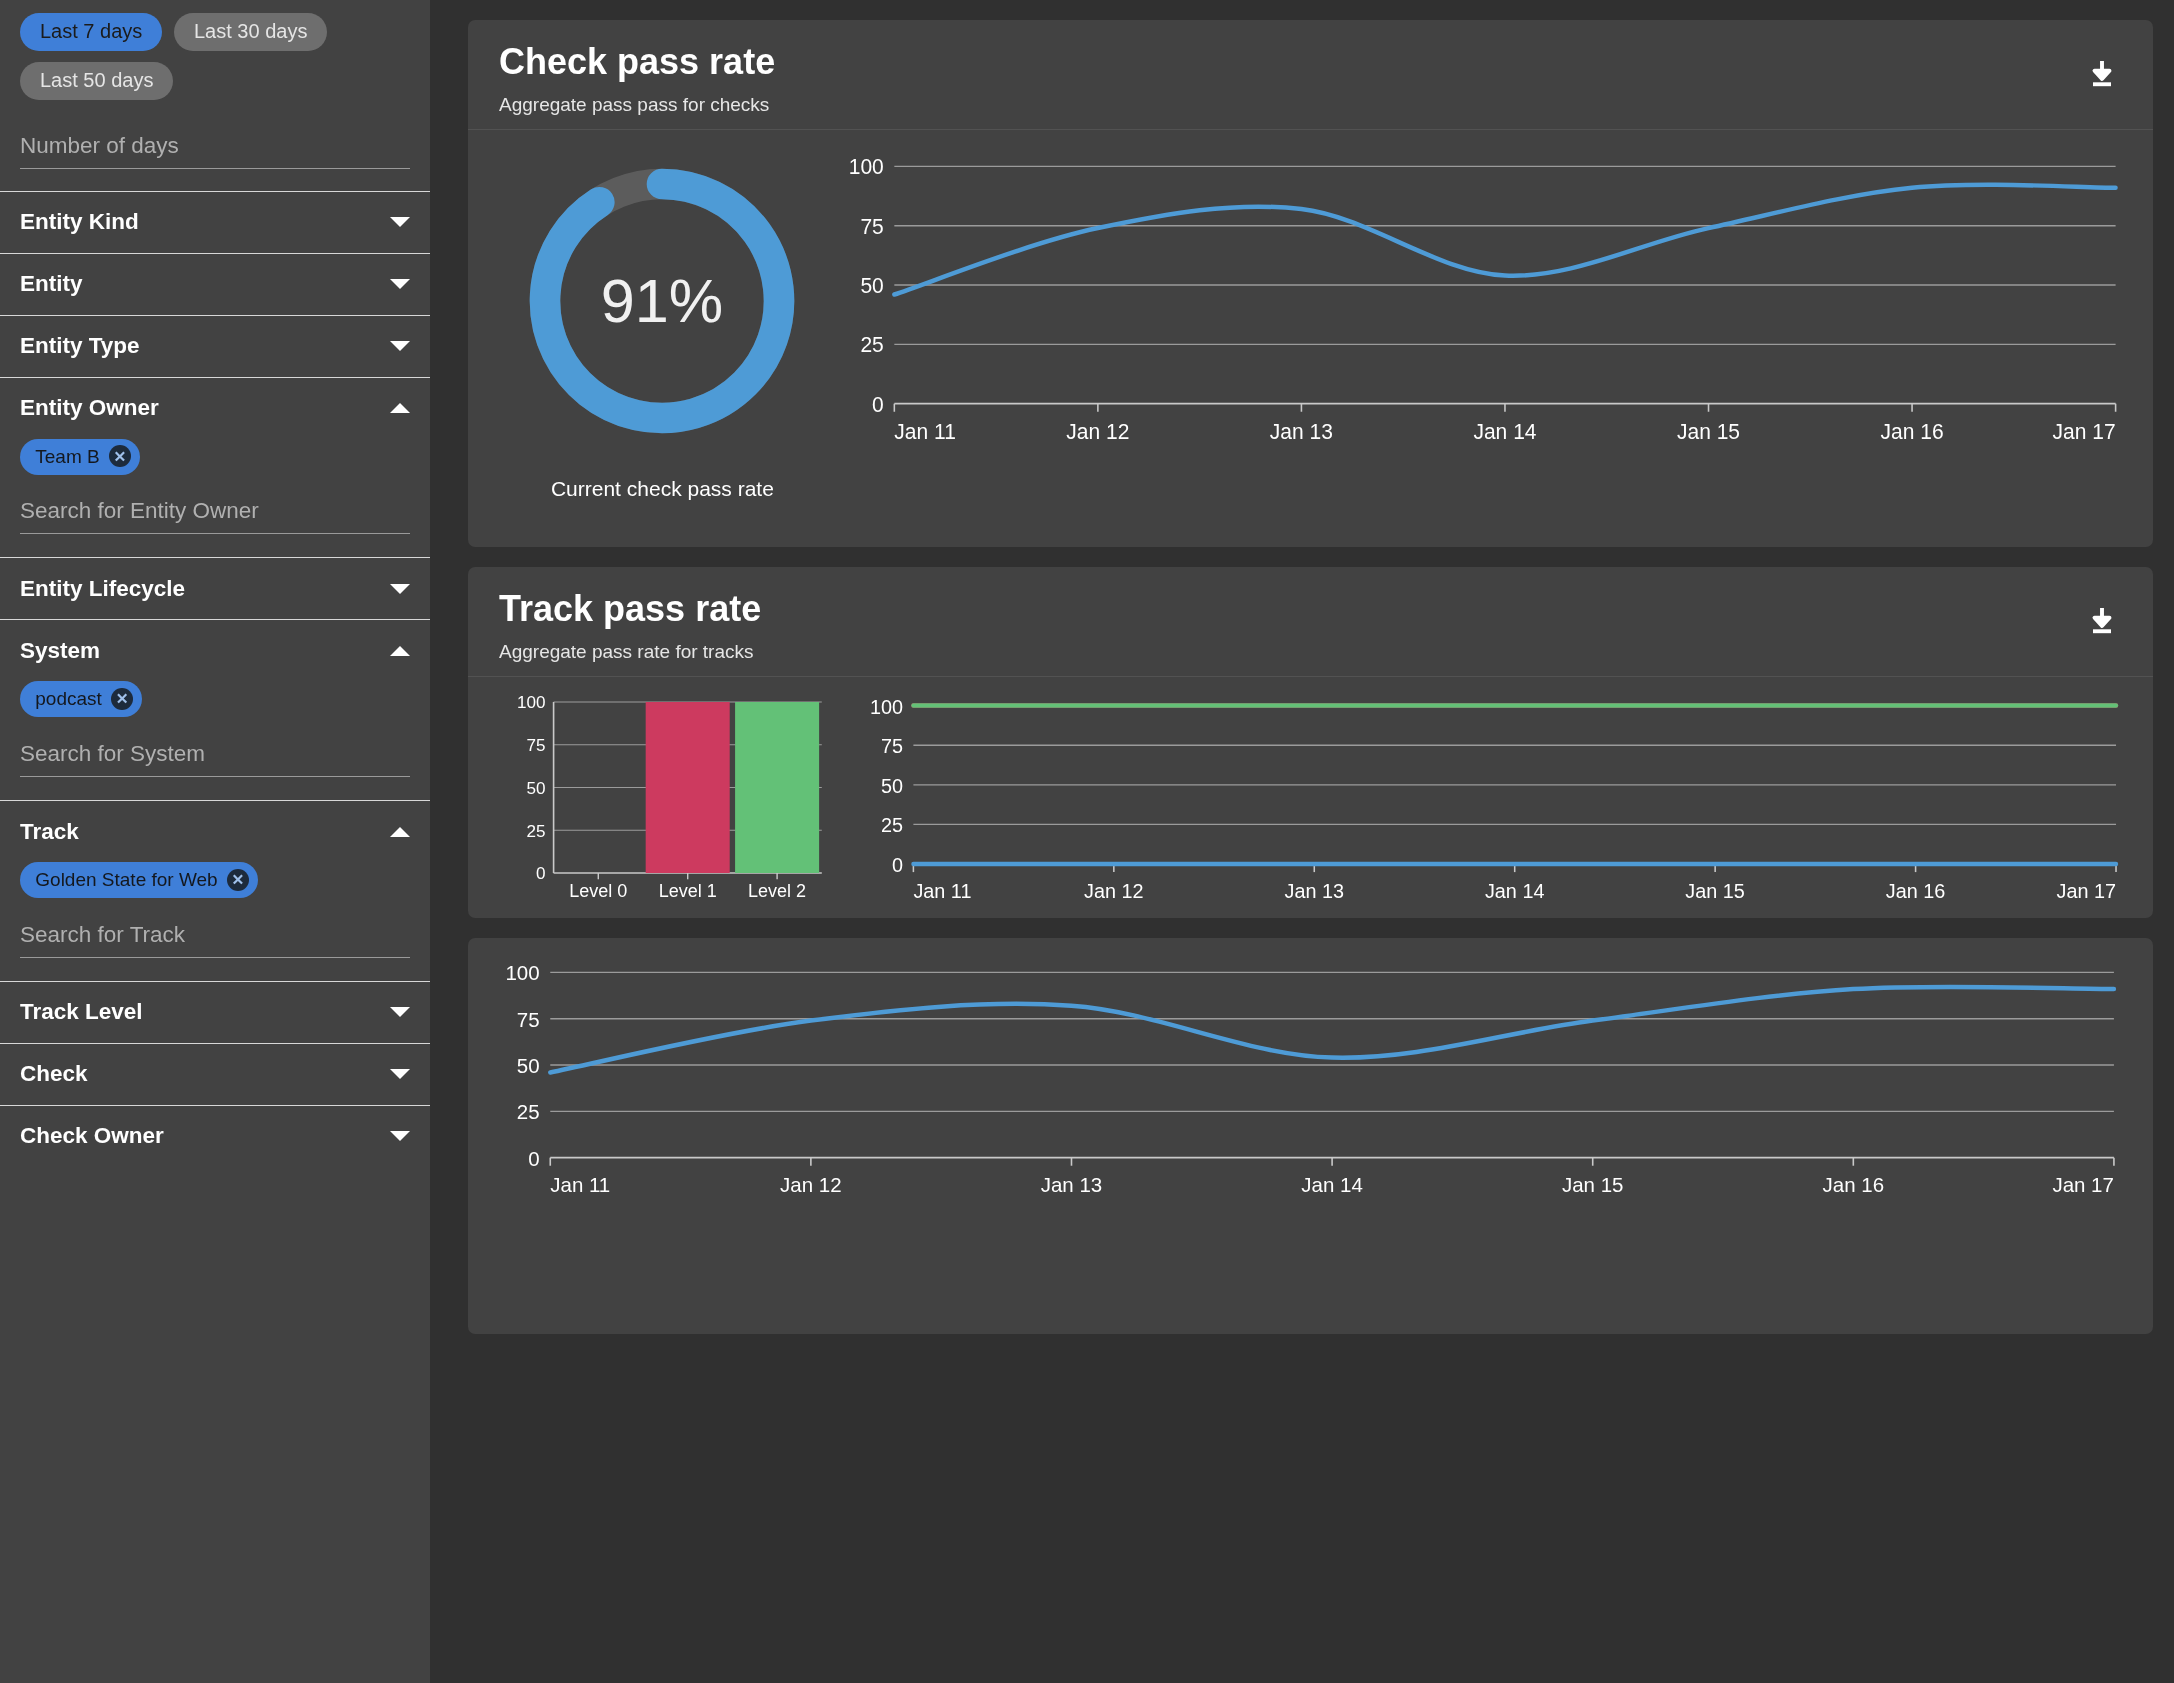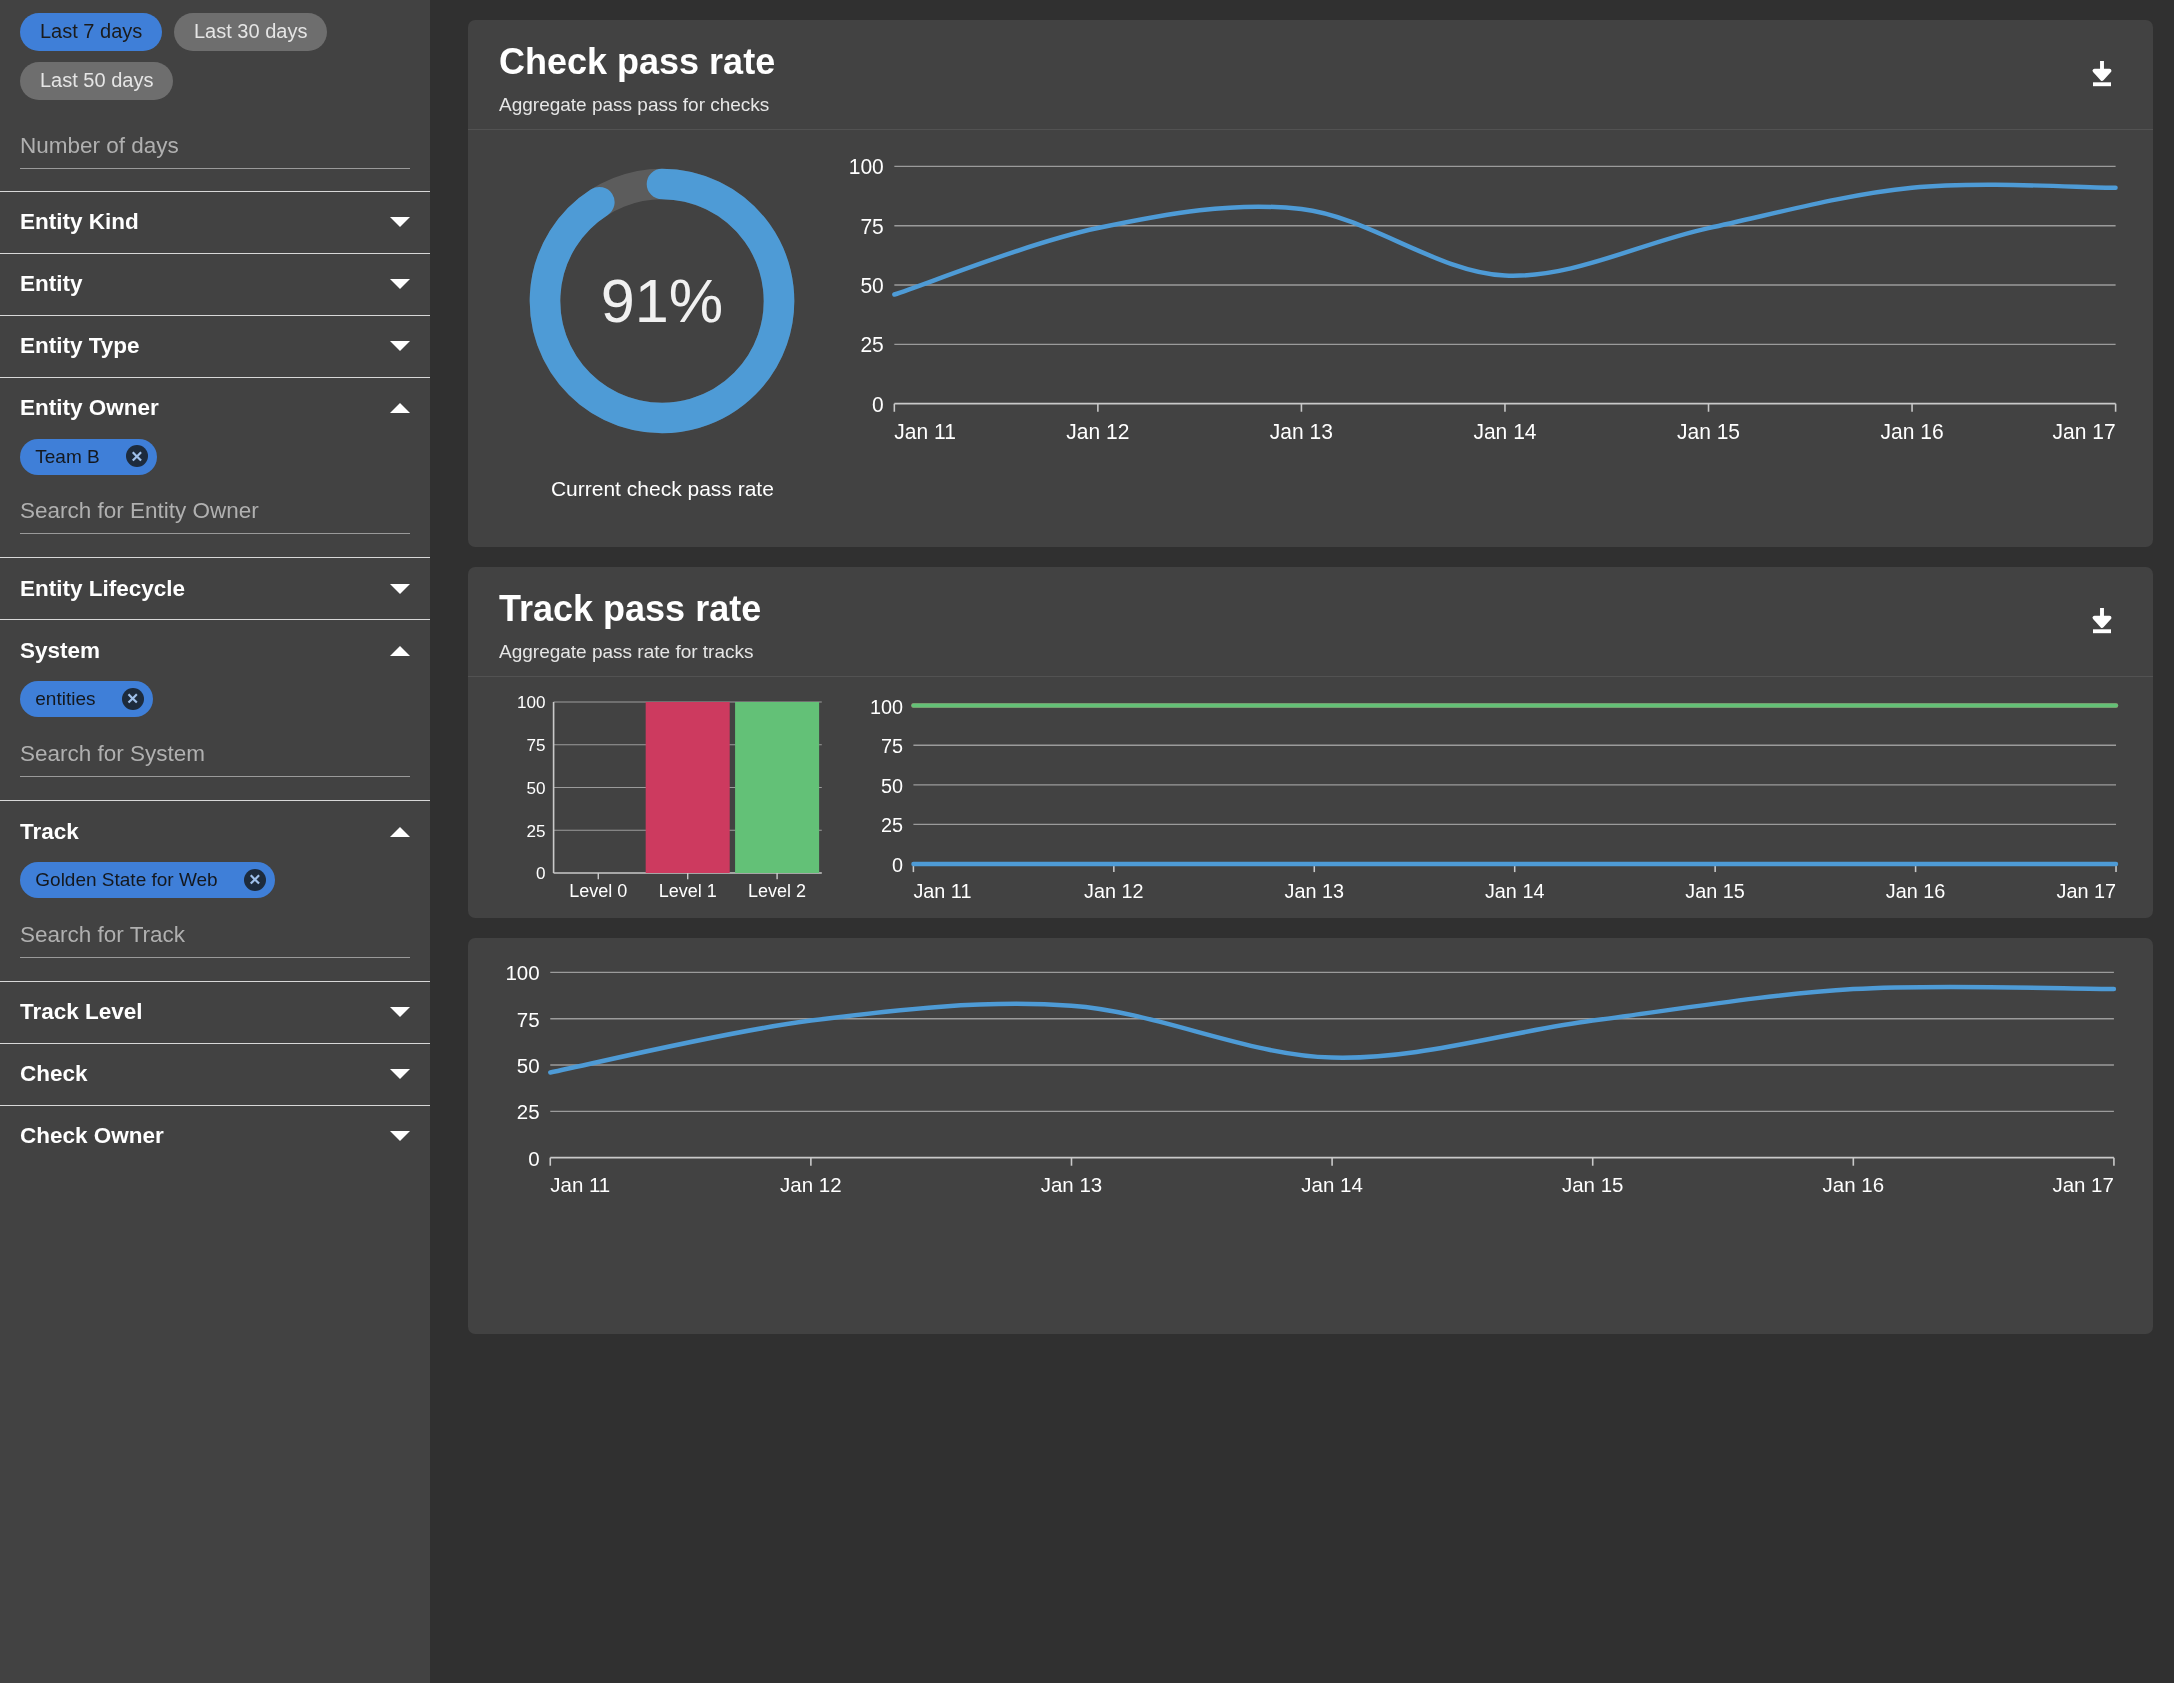--- a/index.html
+++ b/index.html
@@ -105,21 +105,21 @@
   }
   .tag-row {
     display: flex;
     flex-wrap: wrap;
     gap: 9px;
     margin-bottom: 21.6px;
   }
   .tag {
     display: inline-flex;
     align-items: center;
-    gap: 26px;
+    gap: 9px;
     background: #3F7FD8;
     color: #14181e;
     border-radius: 18px;
     padding: 6.3px 9px 7.2px 15.3px;
     font-size: 19px;
     line-height: 1;
     cursor: pointer;
   }
   .tag-x {
     width: 22.5px; height: 22.5px;
@@ -268,21 +268,21 @@
             <span class="caret down"></span>
           </div>
         </div>
         <div class="facet">
           <div class="facet-header">
             <span class="facet-title">System</span>
             <span class="caret up"></span>
           </div>
           <div class="facet-body"><div class="tag-row">
               <span class="tag">
-                <span>entities</span>
+                <span>podcast</span>
                 <span class="tag-x">✕</span>
               </span>
             </div><input class="underline-input" type="text" placeholder="Search for System" style=""></div>
         </div>
         <div class="facet">
           <div class="facet-header">
             <span class="facet-title">Track</span>
             <span class="caret up"></span>
           </div>
           <div class="facet-body"><div class="tag-row">

